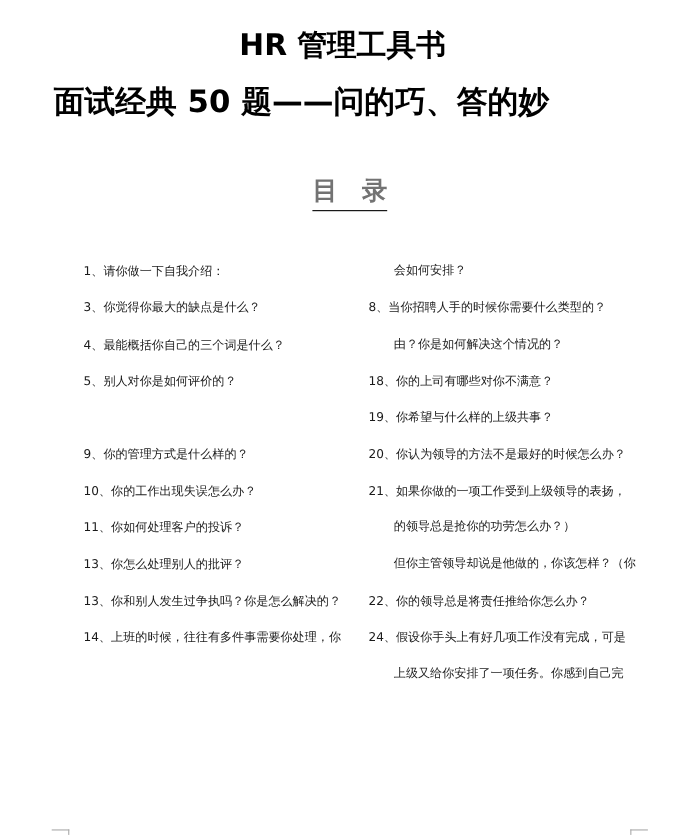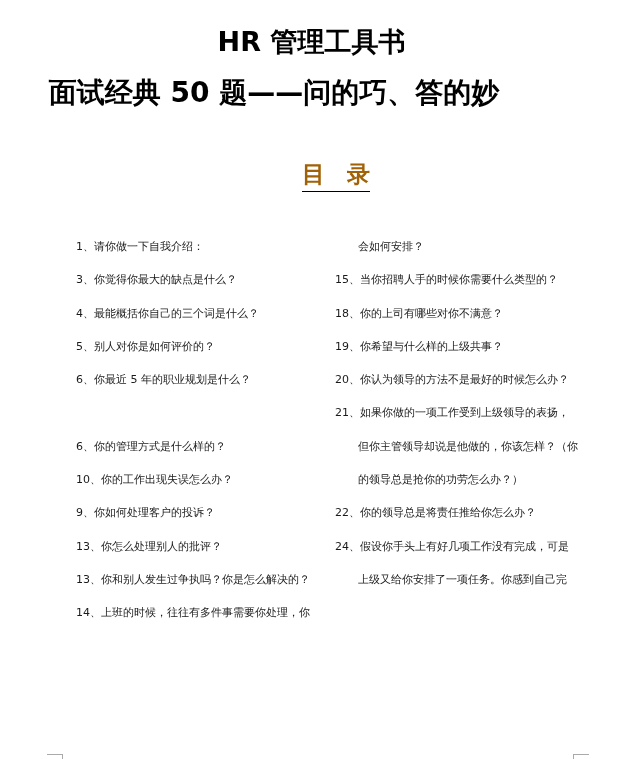--- a/index.html
+++ b/index.html
@@ -2,22 +2,22 @@
 <html><head>
 <meta charset="utf-8">
 <style>
   html, body { margin: 0; padding: 0; background: #ffffff; }
   body { width: 632px; height: 759px; position: relative; overflow: hidden;
          font-family: "DejaVu Sans", "Liberation Sans", sans-serif; color: #111; }
   .title1 { position: absolute; left: 0; width: 623px; top: 24px; text-align: center;
             font-size: 27px; font-weight: bold; letter-spacing: 0px; line-height: 36px; color: #000; }
   .title2 { position: absolute; left: 0; width: 548px; top: 74px; text-align: center;
             font-size: 28px; font-weight: bold; line-height: 38px; color: #000; }
-  .toc-heading { position: absolute; left: 302px; top: 160px; font-size: 23px; font-weight: bold;
-                 line-height: 28px; color: #a16207; border-bottom: 1.5px solid #000; padding-bottom: 3px;
+  .toc-heading { position: absolute; left: 284px; top: 160px; font-size: 23px; font-weight: bold;
+                 line-height: 28px; color: #737373; border-bottom: 1.5px solid #000; padding-bottom: 3px;
                  letter-spacing: 0; }
   .toc-heading .c2 { margin-left: 22px; }
   .col { position: absolute; top: 236px; }
   .col.left { left: 76px; width: 250px; }
   .col.right { left: 335px; width: 250px; }
   .line { height: 33.3px; line-height: 22px; font-size: 11px; white-space: nowrap; color: #1a1a1a; }
   .line.indent { padding-left: 23px; font-family: Liberation Mono, monospace; }
   .cursor { display: inline-block; width: 2px; height: 16px; background: #000; vertical-align: -3px; margin-left: 3px; }
   .corner { position: absolute; top: 754px; width: 16px; height: 1px; background: #aaa; }
   .corner .tick { position: absolute; top: 0; width: 1px; height: 5px; background: #aaa; }
@@ -32,39 +32,39 @@
 <div class="title1">HR 管理工具书</div>
 <div class="title2">面试经典 50 题——问的巧、答的妙</div>
 
 <div class="toc-heading"><span>目</span><span class="c2">录</span></div>
 
 <div class="col left">
   <div class="line">1、请你做一下自我介绍：</div>
   <div class="line">3、你觉得你最大的缺点是什么？</div>
   <div class="line">4、最能概括你自己的三个词是什么？</div>
   <div class="line">5、别人对你是如何评价的？</div>
-  <div class="line">6、你最近 5 年的职业规划是什么？</div>
   <div class="line"></div>
-  <div class="line">6、你的管理方式是什么样的？</div>
+  <div class="line">9、你的管理方式是什么样的？</div>
   <div class="line">10、你的工作出现失误怎么办？</div>
-  <div class="line">9、你如何处理客户的投诉？</div>
+  <div class="line">11、你如何处理客户的投诉？</div>
   <div class="line">13、你怎么处理别人的批评？</div>
   <div class="line">13、你和别人发生过争执吗？你是怎么解决的？</div>
   <div class="line">14、上班的时候，往往有多件事需要你处理，你</div>
 </div>
 
 <div class="col right">
   <div class="line indent">会如何安排？</div>
-  <div class="line">15、当你招聘人手的时候你需要什么类型的？</div>
+  <div class="line">8、当你招聘人手的时候你需要什么类型的？</div>
+  <div class="line indent">由？你是如何解决这个情况的？</div>
   <div class="line">18、你的上司有哪些对你不满意？</div>
   <div class="line">19、你希望与什么样的上级共事？</div>
   <div class="line">20、你认为领导的方法不是最好的时候怎么办？</div>
   <div class="line">21、如果你做的一项工作受到上级领导的表扬，</div>
+  <div class="line indent">的领导总是抢你的功劳怎么办？）</div>
   <div class="line indent">但你主管领导却说是他做的，你该怎样？（你</div>
-  <div class="line indent">的领导总是抢你的功劳怎么办？）</div>
   <div class="line">22、你的领导总是将责任推给你怎么办？</div>
   <div class="line">24、假设你手头上有好几项工作没有完成，可是</div>
   <div class="line indent">上级又给你安排了一项任务。你感到自己完</div>
 </div>
 
 <div class="corner left">
     <div class="tick"></div>
   </div>
 <div class="corner right">
     <div class="tick"></div>

